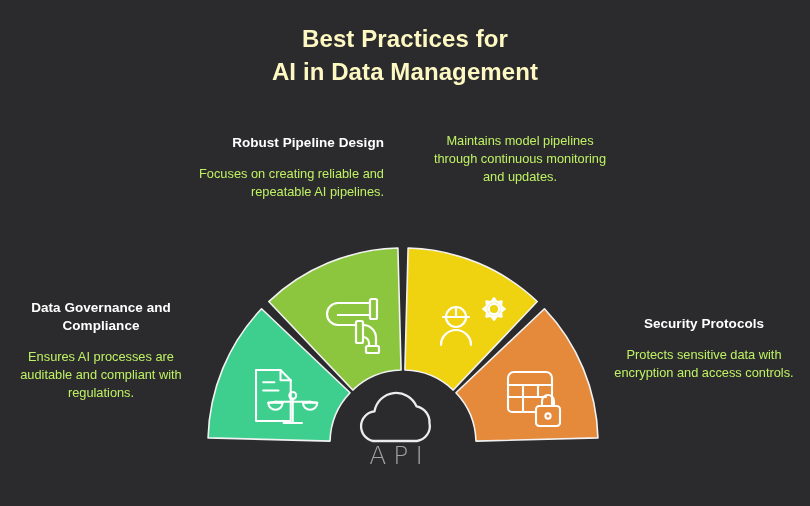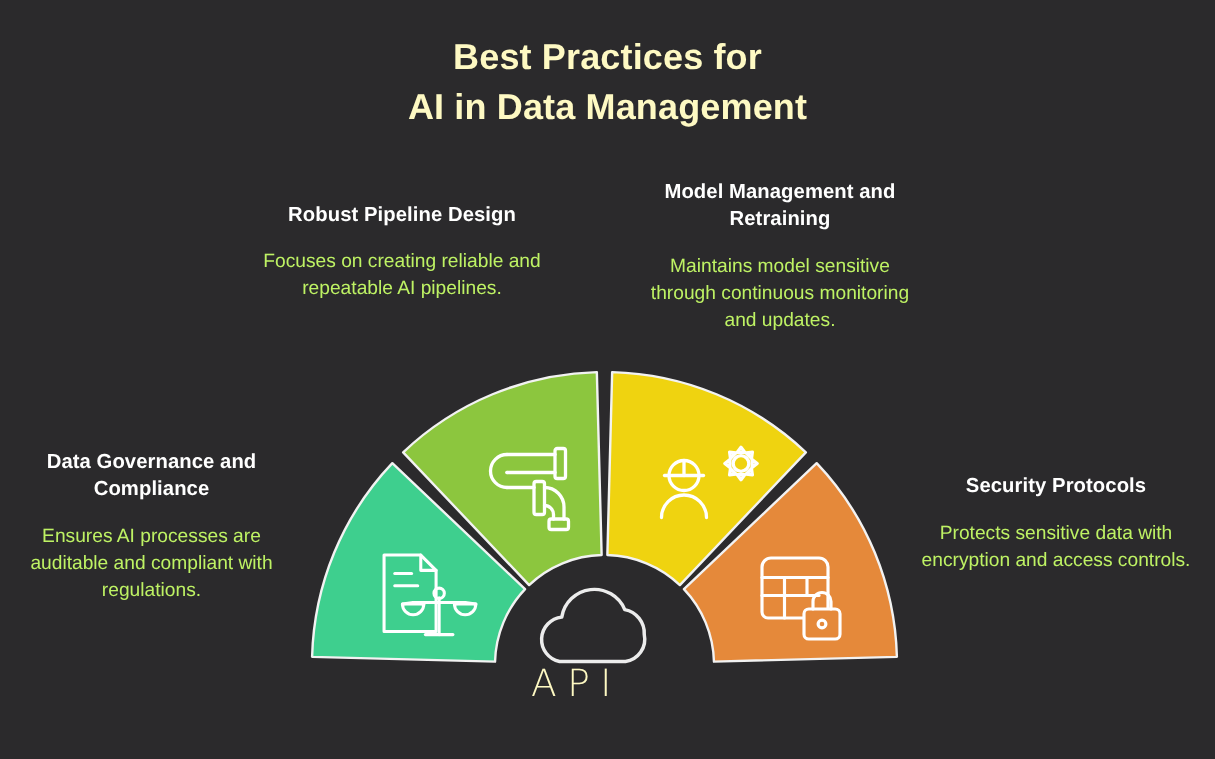--- a/index.html
+++ b/index.html
@@ -23,32 +23,32 @@
   .callout { position:absolute; text-align:center; }
   .callout .c-title {
     color:#ffffff; font-size:13.5px; font-weight:bold;
     line-height:1.34; letter-spacing:0.05px;
   }
   .callout .c-body {
     color:#bef264; font-size:12.8px; font-weight:normal;
     line-height:1.42; margin-top:13px;
   }
 
-  #co-pipeline  { left:174px; top:134px; width:188px; }
+  #co-pipeline  { left:196px; top:134px; width:188px;text-align:right; }
   #co-model     { left:424px; top:119px; width:192px; }
   #co-gov       { left:8px;   top:299px; width:186px; }
   #co-security  { left:606px; top:315px; width:196px; }
 
   
   #diagram { position:absolute; left:0; top:0; width:810px; height:506px; }
 
   
   #api-label {
-    position:absolute; left:347px; top:441px; width:120px;
-    color:#fef9c3;
+    position:absolute; left:336px; top:441px; width:120px;
+    text-align:center; color:#a3a3a3;
     font-size:25px; letter-spacing:7px; font-weight:300;
     font-family:"DejaVu Sans", sans-serif;
     text-indent:7px;
   }
 </style>
 </head>
 <body>
 
 <div id="stage">
 
@@ -56,22 +56,21 @@
     <div>Best Practices for</div>
     <div>AI in Data Management</div>
   </div>
 
   <div class="callout" id="co-pipeline">
     <div class="c-title">Robust Pipeline Design</div>
     <div class="c-body">Focuses on creating reliable and repeatable AI pipelines.</div>
   </div>
 
   <div class="callout" id="co-model">
-    <div class="c-title">Model Management and Retraining</div>
-    <div class="c-body">Maintains model sensitive through continuous monitoring and updates.</div>
+    <div class="c-body">Maintains model pipelines through continuous monitoring and updates.</div>
   </div>
 
   <div class="callout" id="co-security">
     <div class="c-title">Security Protocols</div>
     <div class="c-body">Protects sensitive data with encryption and access controls.</div>
   </div>
 
   <div class="callout" id="co-gov">
     <div class="c-title">Data Governance and Compliance</div>
     <div class="c-body">Ensures AI processes are auditable and compliant with regulations.</div>

